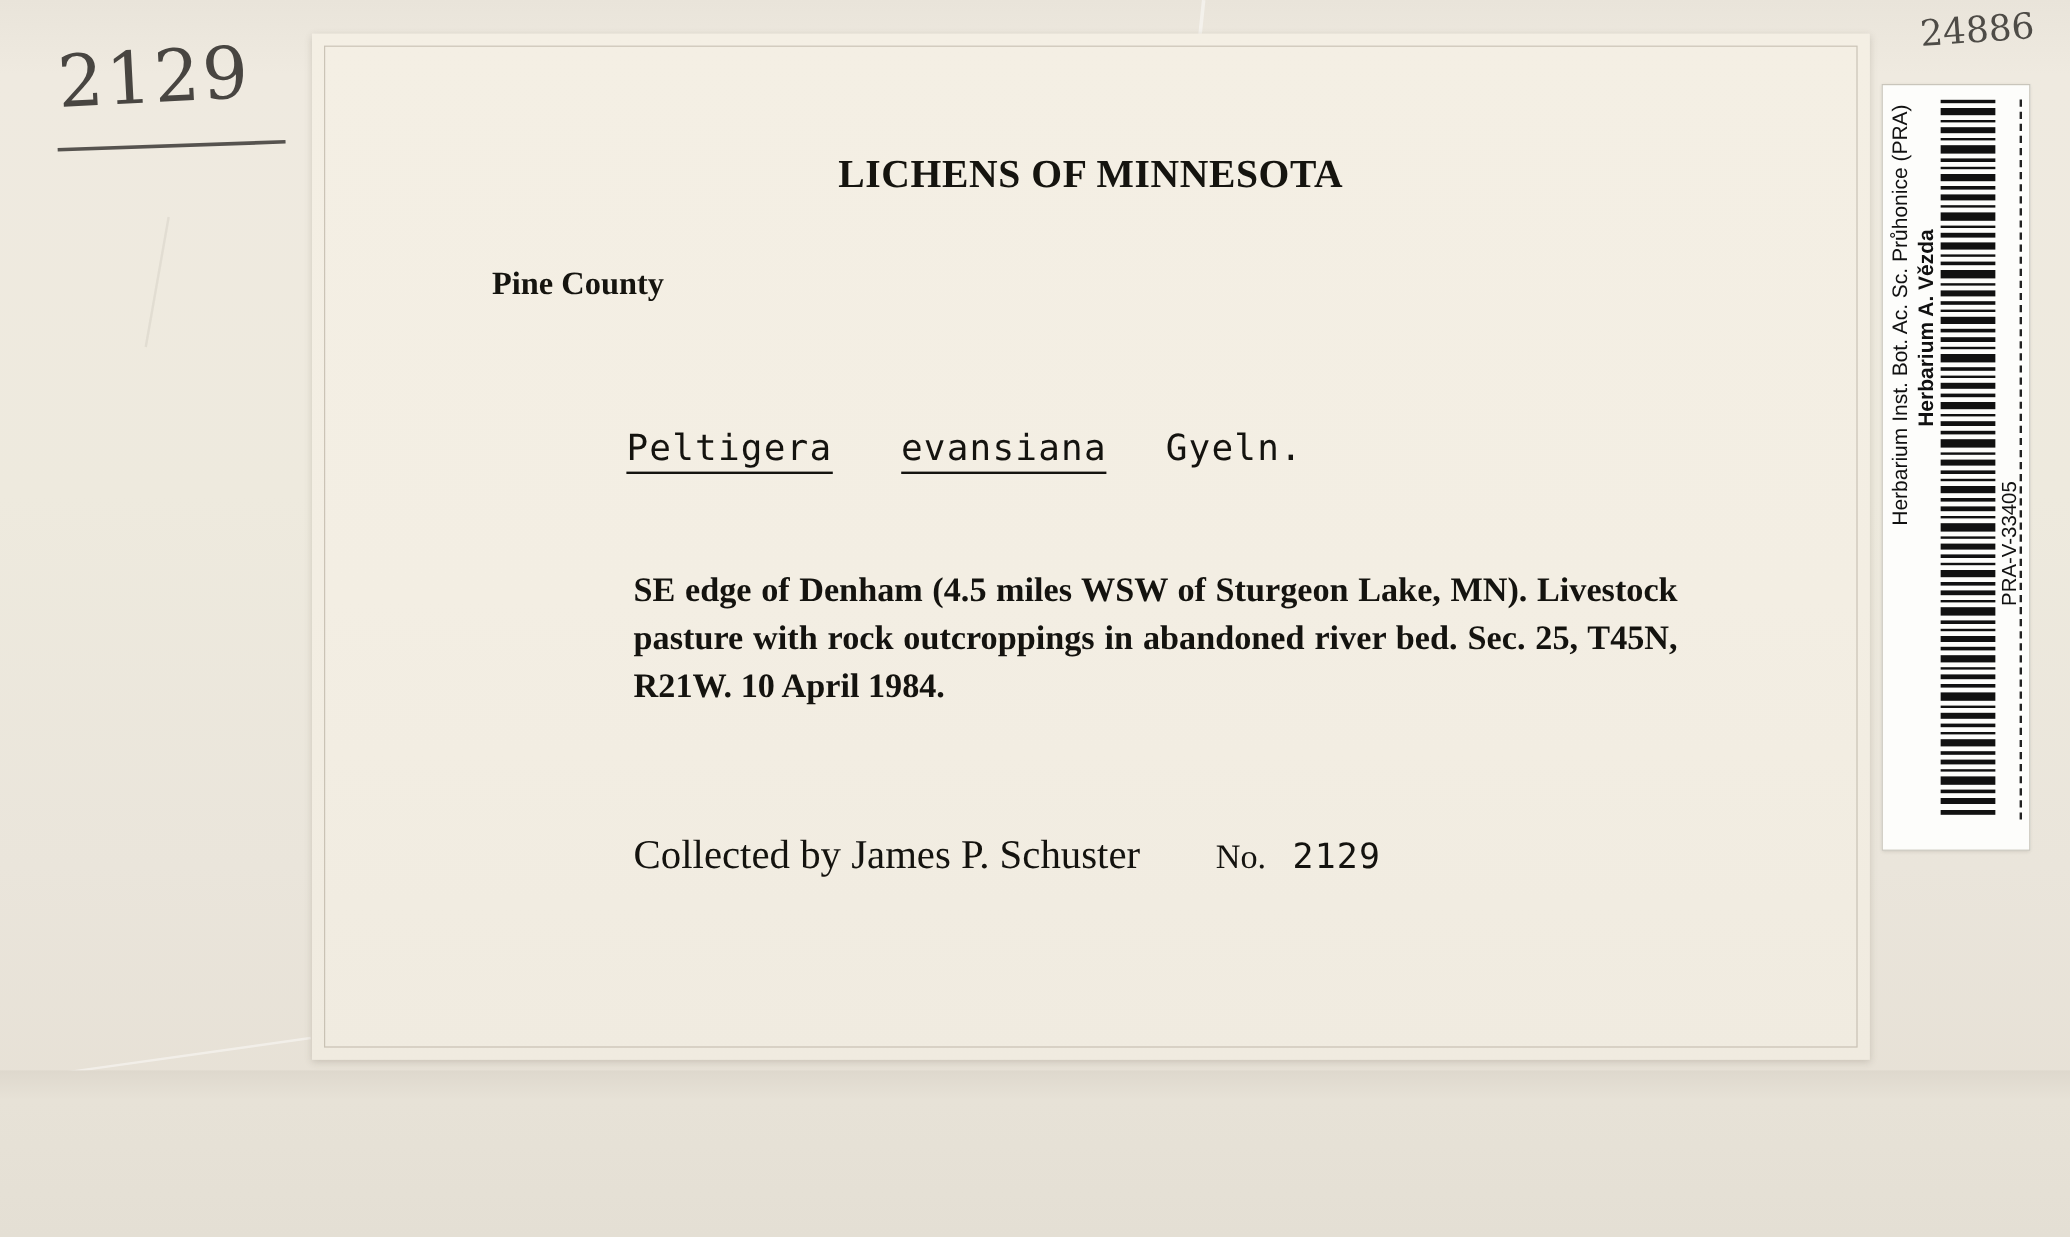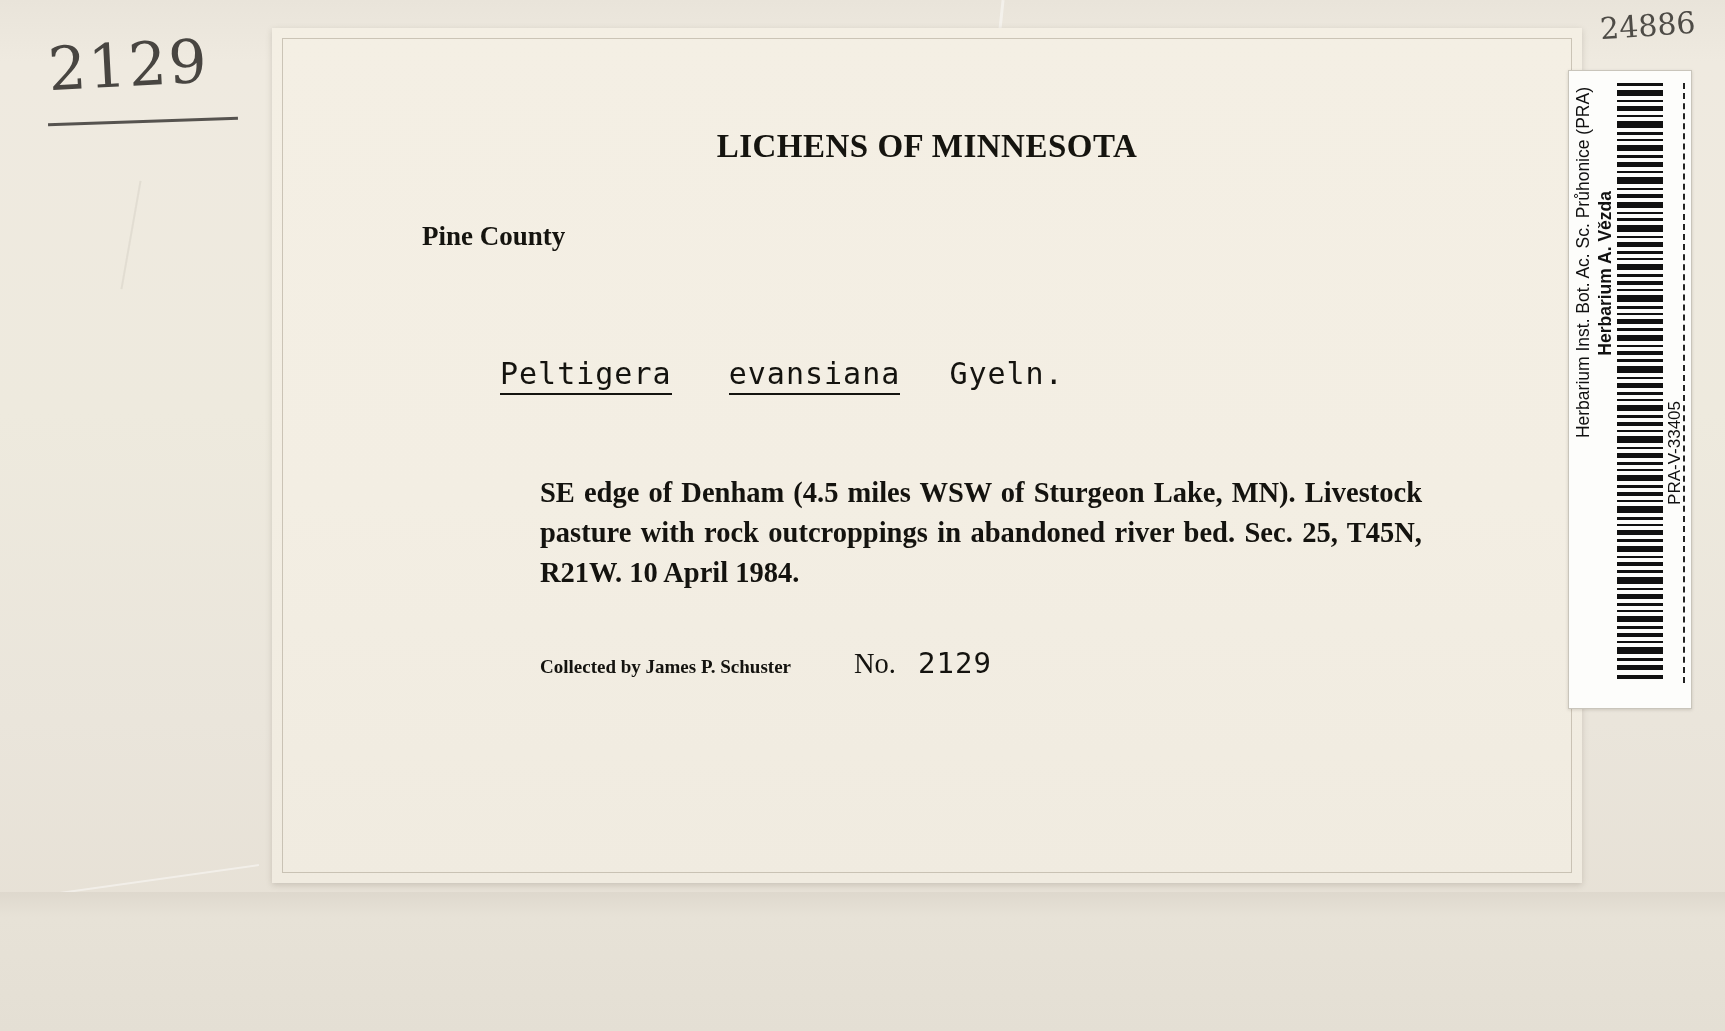--- a/index.html
+++ b/index.html
@@ -63,28 +63,27 @@
     font-size: 30px;
     color: #33312d;
     transform: rotate(-4deg);
     opacity: 0.85;
     white-space: nowrap;
   }
 
   
   #label-card {
     position: absolute;
-    left: 272px;
+    left: 260px;
     top: 28px;
     width: 1298px;
     height: 855px;
     background:
       linear-gradient(180deg, #f4efe4 0%, #f3eee3 55%, #f0ebe0 100%);
     box-shadow: 0 2px 6px rgba(90,82,70,0.22);
-    padding-left: 12px;
   }
   #label-inner-border {
     position: absolute;
     left: 10px;
     top: 10px;
     right: 10px;
     bottom: 10px;
     border: 1px solid rgba(170,160,143,0.55);
     pointer-events: none;
   }
@@ -109,21 +108,21 @@
     text-align: left;
     font-family: "Liberation Serif", serif;
     font-weight: bold;
     font-size: 27px;
     margin-top: 56px;
   }
 
   
   #taxon-line {
     margin-top: 104px;
-    margin-left: 78px;
+    margin-left: 112px;
     font-family: "DejaVu Sans Mono", monospace;
     font-size: 30px;
     letter-spacing: 1px;
     color: #14130f;
     white-space: nowrap;
   }
   .underlined-word {
     border-bottom: 2px solid #14130f;
     padding-bottom: 2px;
   }
@@ -143,23 +142,24 @@
   }
 
   #collector-row {
     margin-top: 52px;
     margin-left: 118px;
     display: flex;
     align-items: baseline;
     font-family: "Liberation Serif", serif;
   }
   #collector-text {
-    font-weight: bold;
-    font-size: 19px;
-    color: #14130f;
+    font-weight: normal;
+    font-size: 34px;
+    color: #14130f;
+    margin-top: 48px;
   }
   #number-label {
     font-weight: normal;
     font-size: 28.5px;
     margin-left: 63px;
     color: #14130f;
   }
   #number-value {
     font-family: "DejaVu Sans Mono", monospace;
     font-size: 29px;

